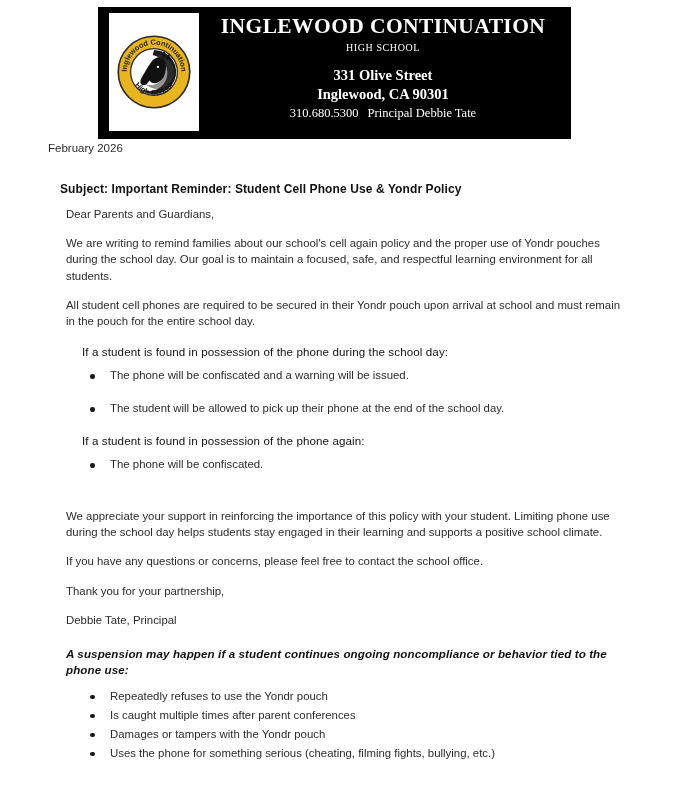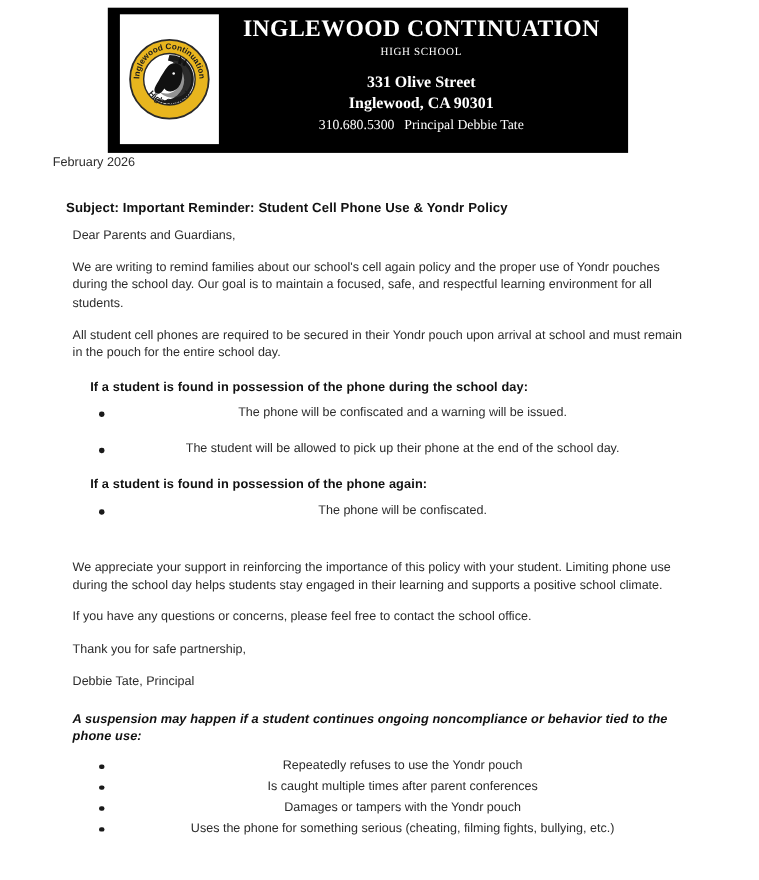--- a/index.html
+++ b/index.html
@@ -128,32 +128,31 @@
     color: #2b2b2b;
     margin: 0 0 13px 0;
   }
 
   .para.tight {
     margin-bottom: 16px;
   }
 
   .sub-head {
     font-size: 11.6px;
-    font-weight: bold;
+    font-weight: normal;
     color: #111111;
     margin: 16px 0 10px 0;
     letter-spacing: 0.1px;
     padding-left: 16px;
   }
 
   .bullets {
     list-style: none;
     margin: 0 0 8px 0;
     padding: 0;
-    text-align: center;
   }
 
   .bullets li {
     position: relative;
     padding-left: 44px;
     font-size: 11.4px;
     line-height: 1.4;
     color: #2b2b2b;
     margin-bottom: 17px;
   }
@@ -258,21 +257,21 @@
     <ul class="bullets">
       <li>The phone will be confiscated.</li>
     </ul>
 
     <div class="spacer-lg"></div>
 
     <p class="para">We appreciate your support in reinforcing the importance of this policy with your student. Limiting phone use during the school day helps students stay engaged in their learning and supports a positive school climate.</p>
 
     <p class="para">If you have any questions or concerns, please feel free to contact the school office.</p>
 
-    <p class="para">Thank you for safe partnership,</p>
+    <p class="para">Thank you for your partnership,</p>
 
     <p class="para">Debbie Tate, Principal</p>
 
     <div class="closing-head">A  suspension may happen if a student continues ongoing noncompliance or behavior tied to the phone use:</div>
 
     <ul class="bullets compact">
       <li>Repeatedly refuses to use the Yondr pouch</li>
       <li>Is caught multiple times after parent conferences</li>
       <li>Damages or tampers with the Yondr pouch</li>
       <li>Uses the phone for something serious (cheating, filming fights, bullying, etc.)</li>

